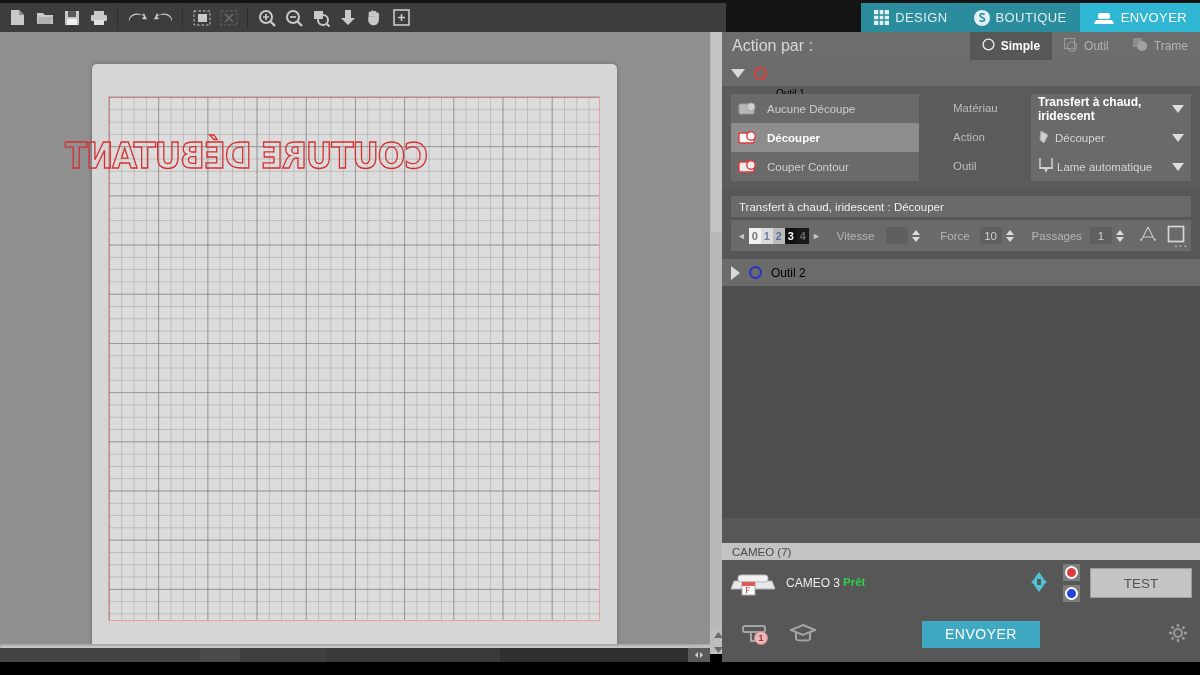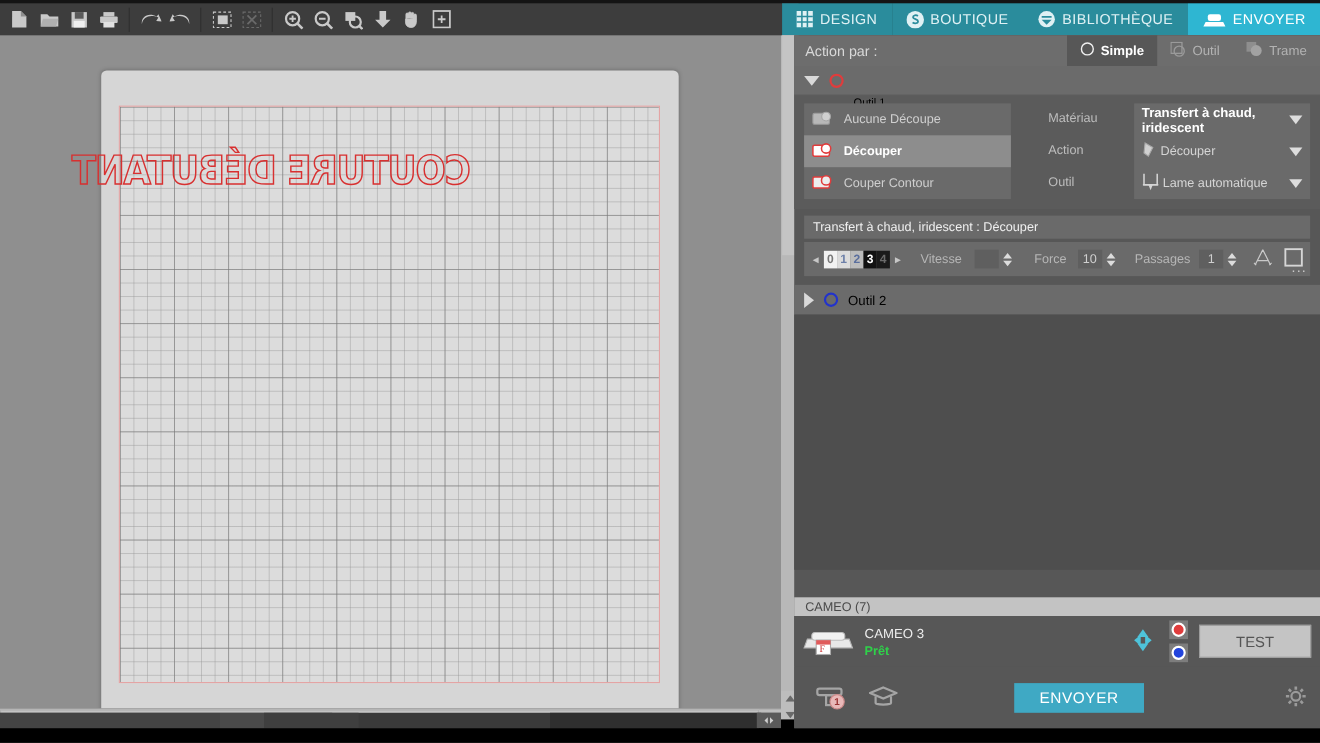--- a/index.html
+++ b/index.html
@@ -56,21 +56,21 @@
   .vbtns { position:absolute; left:710px; top:628px; width:16px; height:26px; background:#bdbdbd;
            display:flex; flex-direction:column; align-items:center; justify-content:center; gap:1px; }
   .blackstrip { position:absolute; left:0; top:662px; width:1200px; height:13px; background:#000; }
   .darkstrip { position:absolute; left:0; top:648px; width:710px; height:14px; background:#3a3a3a; }
   .darkstrip .seg { position:absolute; top:0; height:14px; }
 
   
   .rpanel { position:absolute; left:722px; top:32px; width:478px; height:630px; background:#575757; }
 
   .actionbar { position:relative; height:28px; background:#6d6d6d; display:flex; align-items:center; }
-  .actionbar .lab { color:#d8d8d8; font-size:13px; padding-left:10px; }
+  .actionbar .lab { color:#d8d8d8; font-size:16px; padding-left:10px; }
   .modes { position:absolute; right:0; top:0; height:28px; display:flex; }
   .mode { display:flex; align-items:center; gap:6px; padding:0 12px; height:28px;
           color:#b3b3b3; font-size:12px; }
   .mode.active { background:#575757; color:#fff; font-weight:bold; }
 
   
   .toolhdr { height:27px; background:#6b6b6b; display:flex; align-items:center; gap:9px; padding-left:9px;
              border-bottom:1px solid #5a5a5a; }
   .toolhdr .nm { color:#000000; font-size:10px;margin-top:41px; }
   .caret { width:0;height:0; }
@@ -240,30 +240,20 @@
         <span>DESIGN</span>
       </div>
       <div class="tab">
         <span class="ic">
           <svg width="16" height="16" viewBox="0 0 16 16">
               <circle cx="8" cy="8" r="8" fill="#dff1f4"></circle>
               <path d="M10.5 4.5C9 3.4 6 3.6 6 5.6c0 2 4.6 1.6 4.6 3.8 0 2.1-3.2 2.2-5 1" stroke="#2a8c9c" stroke-width="1.6" fill="none"></path>
             </svg>
         </span>
         <span>BOUTIQUE</span>
-      </div>
-      <div class="tab">
-        <span class="ic">
-          <svg width="17" height="15" viewBox="0 0 17 15">
-              <circle cx="8.5" cy="7.5" r="7.5" fill="#dff1f4"></circle>
-              <path d="M4 8h9l-4.5 4.5z" fill="#2a8c9c"></path>
-              <path d="M4 4.5h9v1.6H4z" fill="#2a8c9c"></path>
-            </svg>
-        </span>
-        <span>BIBLIOTHÈQUE</span>
       </div>
       <div class="tab active">
         <span class="ic">
           <svg width="22" height="14" viewBox="0 0 22 14">
               <path d="M3 9h16l2 4H1z" fill="#fff"></path>
               <rect x="5" y="2" width="12" height="6" rx="2" fill="#fff"></rect>
             </svg>
         </span>
         <span>ENVOYER</span>
       </div>
@@ -491,21 +481,21 @@
     <div class="devrow">
       <span style="margin-left:8px;">
         <svg width="46" height="30" viewBox="0 0 46 30">
           <path d="M4 14h38l3 8H1z" fill="#e8e8e8" stroke="#b5b5b5"></path>
           <rect x="8" y="8" width="30" height="7" rx="3" fill="#f2f2f2" stroke="#bdbdbd"></rect>
           <rect x="12" y="15" width="13" height="13" fill="#fff" stroke="#aaa"></rect>
           <rect x="12" y="15" width="13" height="4" fill="#e05a5a"></rect>
           <text x="15" y="26" font-size="9" fill="#cc3333" font-family="Liberation Serif, serif">F</text>
         </svg>
       </span>
-      <span style="margin-left:10px;display:flex;flex-direction:column;gap:3px;">
+      <span style="margin-left:10px;display:flex;gap:3px;">
         <span class="devname">CAMEO 3</span>
         <span class="devstat">Prêt</span>
       </span>
       <span style="flex:1;"></span>
       <span>
         <svg width="36" height="26" viewBox="0 0 36 26">
           <path d="M10 13L16 8v10z" fill="#4ec3da"></path>
             <path d="M26 13L20 8v10z" fill="#4ec3da"></path>
           <path d="M18 3l5 7H13z" fill="#4ec3da"></path>
             <path d="M18 23l-5-7h10z" fill="#4ec3da"></path>

